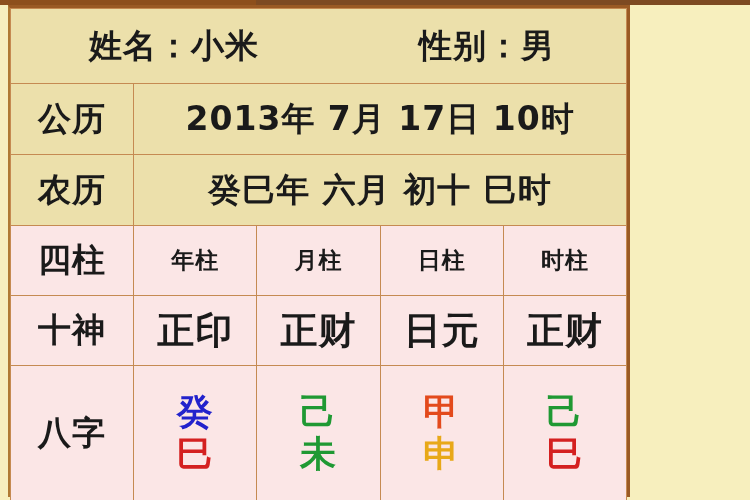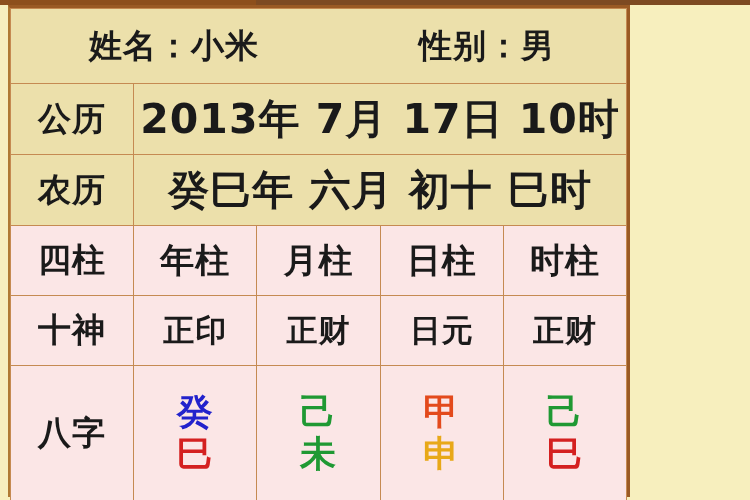--- a/index.html
+++ b/index.html
@@ -98,27 +98,27 @@
     justify-content: flex-start;
     gap: 160px;
     padding-left: 78px;
   }
   .head-field {
     white-space: nowrap;
     font-size: 33px;
   }
 
   .value-cell {
-    font-size: 41px;
+    font-size: 33px;
     text-align: left;
     padding-left: 22px;
   }
 
-  .pillar-cell { font-size: 34px; }
-  .tengod-cell { font-size: 31px; }
+  .pillar-cell { font-size: 23px; }
+  .tengod-cell { font-size: 37px; }
 
   .chars-cell {
     font-size: 34px;
     line-height: 1.18;
     padding: 4px 0;
   }
   .chars-cell .stem,
   .chars-cell .branch {
     display: block;
     font-size: 36px;

